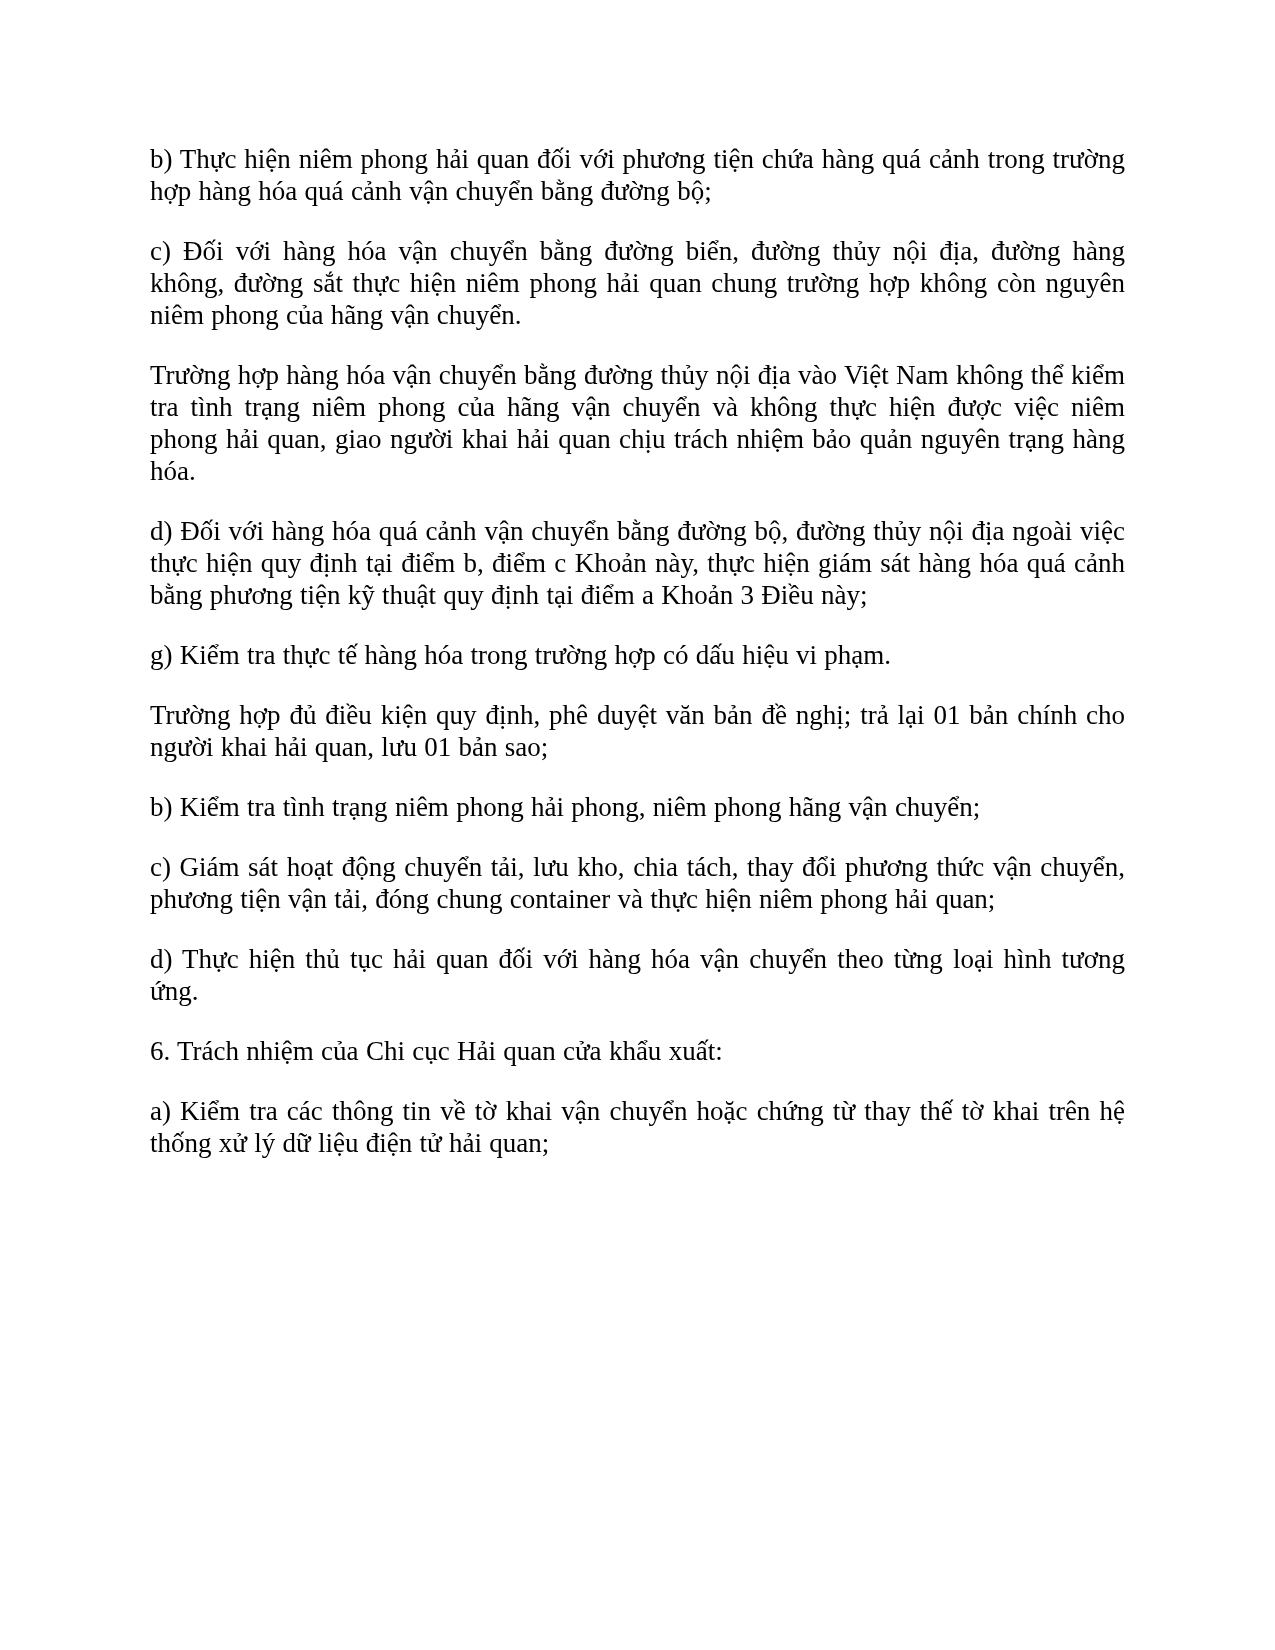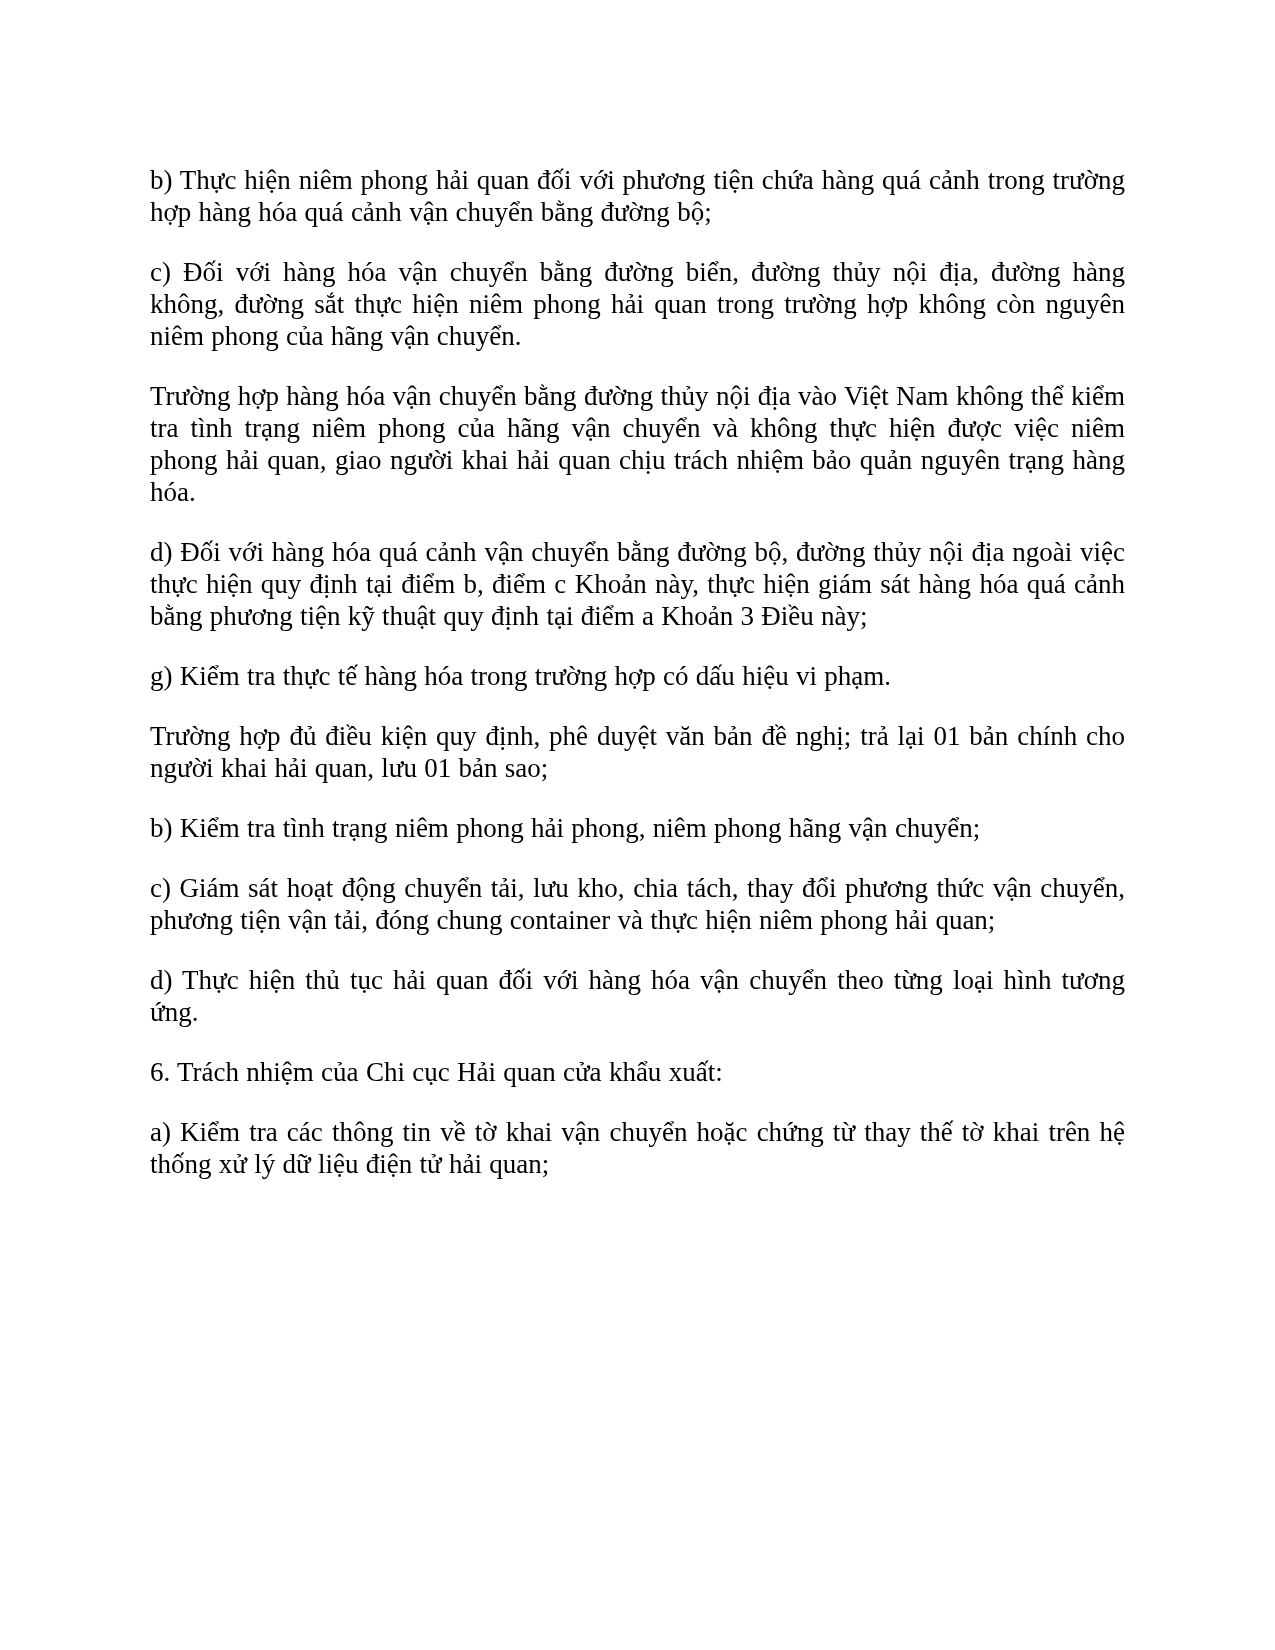--- a/index.html
+++ b/index.html
@@ -11,21 +11,21 @@
     position: relative;
     box-sizing: border-box;
     width: 1275px;
     height: 1650px;
     margin: 0 auto;
     background: #ffffff;
     overflow: hidden;
   }
   .doc-body {
     position: absolute;
-    top: 164px;
+    top: 143px;
     left: 150px;
     width: 975px;
     color: #000000;
     font-family: "Liberation Serif", "DejaVu Serif", serif;
     font-size: 27px;
     line-height: 32px;
   }
   .doc-body p.para {
     margin: 0 0 28px 0;
     padding: 0;
@@ -37,21 +37,21 @@
     margin-bottom: 0;
     font-family: Liberation Serif, serif;
   }
 </style>
 </head>
 <body>
 
 <div class="page">
   <div class="doc-body">
       <p class="para">b) Thực hiện niêm phong hải quan đối với phương tiện chứa hàng quá cảnh trong trường hợp hàng hóa quá cảnh vận chuyển bằng đường bộ;</p>
-      <p class="para">c) Đối với hàng hóa vận chuyển bằng đường biển, đường thủy nội địa, đường hàng không, đường sắt thực hiện niêm phong hải quan trong trường hợp không còn nguyên niêm phong của hãng vận chuyển.</p>
+      <p class="para">c) Đối với hàng hóa vận chuyển bằng đường biển, đường thủy nội địa, đường hàng không, đường sắt thực hiện niêm phong hải quan chung trường hợp không còn nguyên niêm phong của hãng vận chuyển.</p>
       <p class="para">Trường hợp hàng hóa vận chuyển bằng đường thủy nội địa vào Việt Nam không thể kiểm tra tình trạng niêm phong của hãng vận chuyển và không thực hiện được việc niêm phong hải quan, giao người khai hải quan chịu trách nhiệm bảo quản nguyên trạng hàng hóa.</p>
       <p class="para">d) Đối với hàng hóa quá cảnh vận chuyển bằng đường bộ, đường thủy nội địa ngoài việc thực hiện quy định tại điểm b, điểm c Khoản này, thực hiện giám sát hàng hóa quá cảnh bằng phương tiện kỹ thuật quy định tại điểm a Khoản 3 Điều này;</p>
       <p class="para">g) Kiểm tra thực tế hàng hóa trong trường hợp có dấu hiệu vi phạm.</p>
       <p class="para">Trường hợp đủ điều kiện quy định, phê duyệt văn bản đề nghị; trả lại 01 bản chính cho người khai hải quan, lưu 01 bản sao;</p>
       <p class="para">b) Kiểm tra tình trạng niêm phong hải phong, niêm phong hãng vận chuyển;</p>
       <p class="para">c) Giám sát hoạt động chuyển tải, lưu kho, chia tách, thay đổi phương thức vận chuyển, phương tiện vận tải, đóng chung container và thực hiện niêm phong hải quan;</p>
       <p class="para">d) Thực hiện thủ tục hải quan đối với hàng hóa vận chuyển theo từng loại hình tương ứng.</p>
       <p class="para">6. Trách nhiệm của Chi cục Hải quan cửa khẩu xuất:</p>
       <p class="para">a) Kiểm tra các thông tin về tờ khai vận chuyển hoặc chứng từ thay thế tờ khai trên hệ thống xử lý dữ liệu điện tử hải quan;</p>
     </div>

